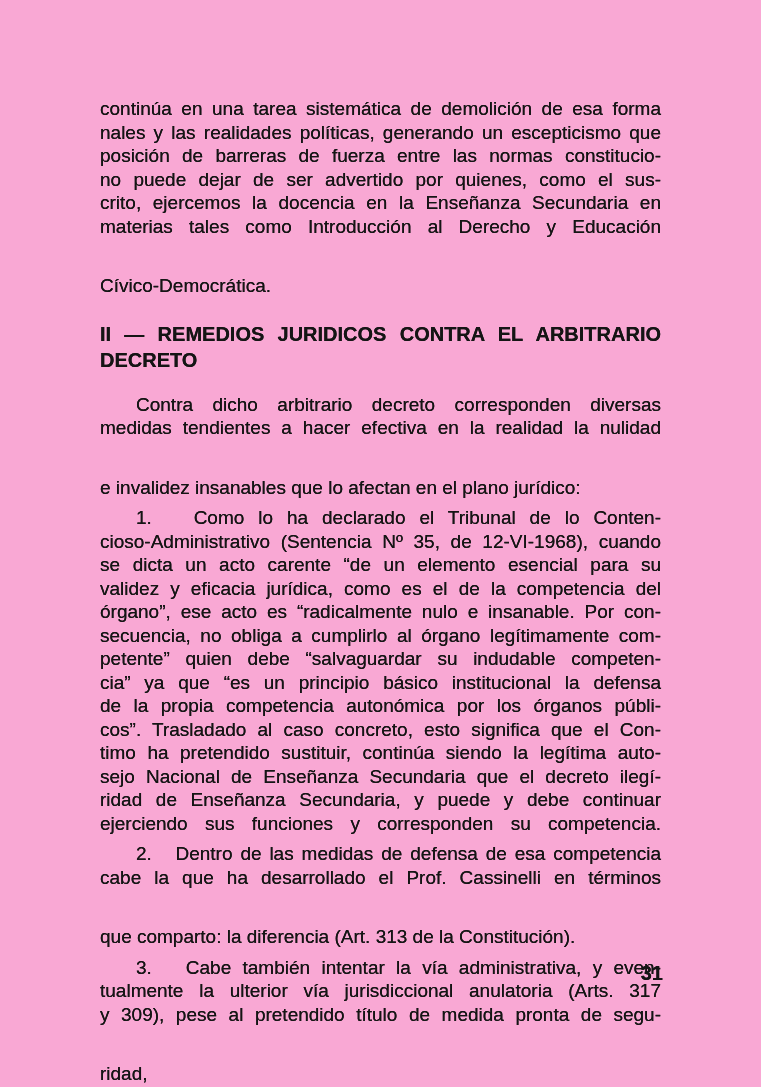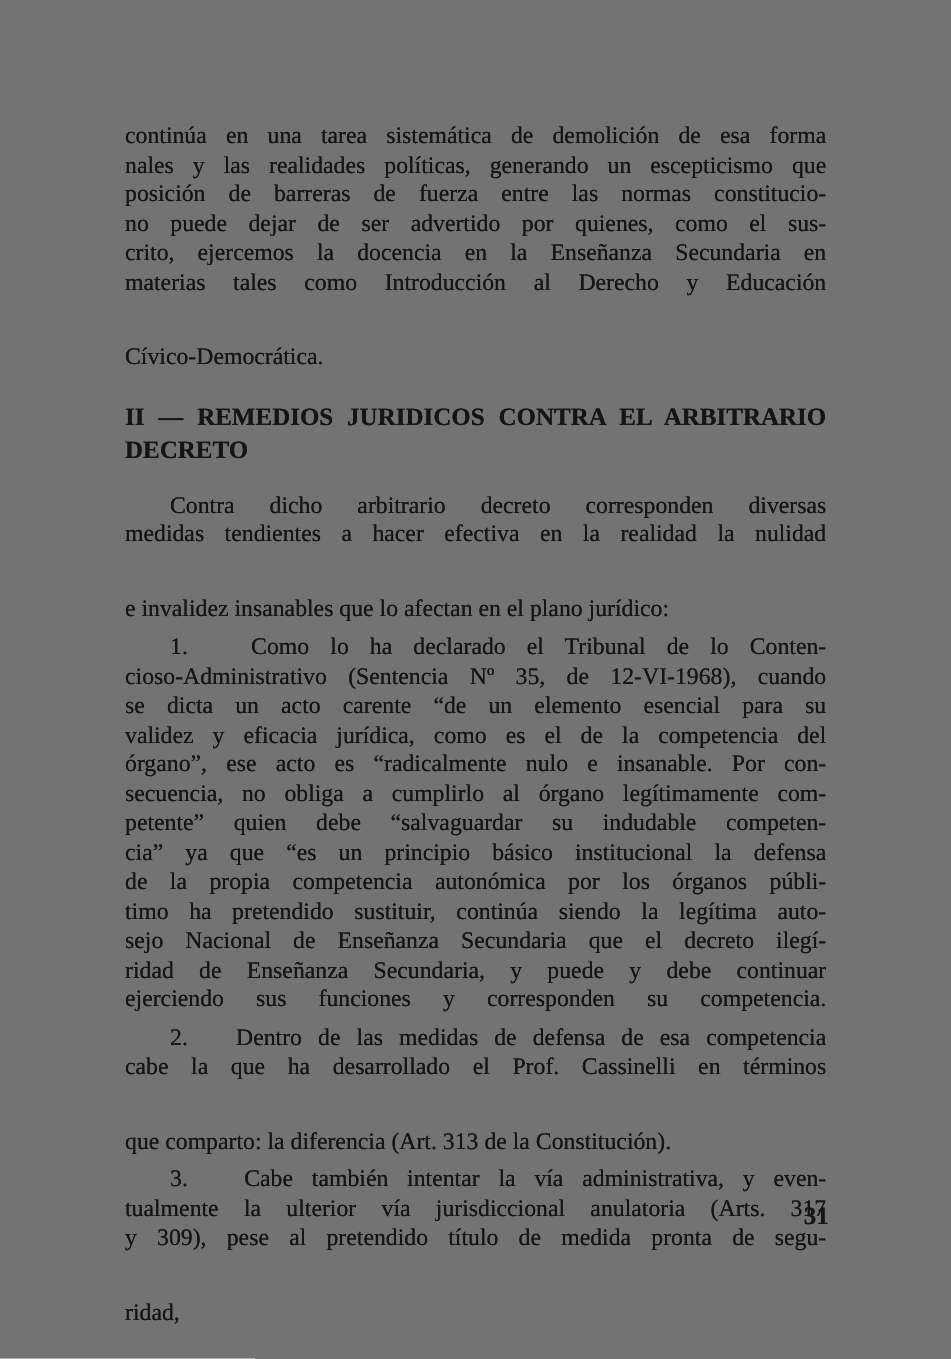--- a/index.html
+++ b/index.html
@@ -4,23 +4,23 @@
 <style>
   html, body {
     margin: 0;
     padding: 0;
     background: #ffffff;
   }
   .page {
     position: relative;
     width: 761px;
     height: 1087px;
-    background: #737373;
+    background: #f9a8d4;
     color: #151515;
-    font-family: Liberation Serif, serif;
+    font-family: Liberation Sans, sans-serif;
     overflow: hidden;
   }
   .text-block {
     position: absolute;
     left: 100px;
     top: 97px;
     width: 561px;
   }
   .block-paragraph {
     margin: 0;
@@ -92,20 +92,21 @@
       <div class="block-paragraph">
         <div class="line indent">1.&nbsp;&nbsp;&nbsp;Como lo ha declarado el Tribunal de lo Conten-</div>
         <div class="line">cioso-Administrativo (Sentencia Nº 35, de 12-VI-1968), cuando</div>
         <div class="line">se dicta un acto carente “de un elemento esencial para su</div>
         <div class="line">validez y eficacia jurídica, como es el de la competencia del</div>
         <div class="line">órgano”, ese acto es “radicalmente nulo e insanable. Por con-</div>
         <div class="line">secuencia, no obliga a cumplirlo al órgano legítimamente com-</div>
         <div class="line">petente” quien debe “salvaguardar su indudable competen-</div>
         <div class="line">cia” ya que “es un principio básico institucional la defensa</div>
         <div class="line">de la propia competencia autonómica por los órganos públi-</div>
+        <div class="line">cos”. Trasladado al caso concreto, esto significa que el Con-</div>
         <div class="line">timo ha pretendido sustituir, continúa siendo la legítima auto-</div>
         <div class="line">sejo Nacional de Enseñanza Secundaria que el decreto ilegí-</div>
         <div class="line">ridad de Enseñanza Secundaria, y puede y debe continuar</div>
         <div class="line">ejerciendo sus funciones y corresponden su competencia.</div>
       </div>
       <div class="block-paragraph">
         <div class="line indent">2.&nbsp;&nbsp;&nbsp;Dentro de las medidas de defensa de esa competencia</div>
         <div class="line">cabe la que ha desarrollado el Prof. Cassinelli en términos</div>
         <div class="line last">que comparto: la diferencia (Art. 313 de la Constitución).</div>
       </div>

